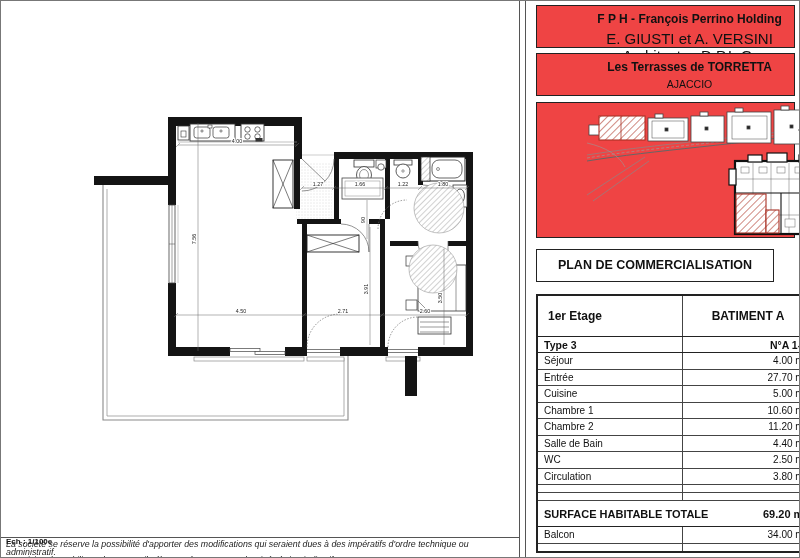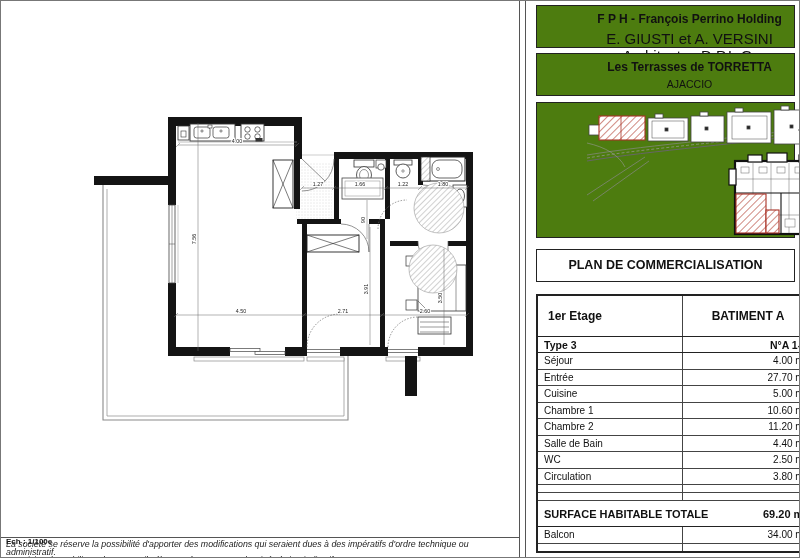--- a/index.html
+++ b/index.html
@@ -1,24 +1,24 @@
 <!DOCTYPE html>
 <html><head>
 <meta charset="utf-8">
 <style>
   html,body{margin:0;padding:0;background:#fff;}
   .page{position:relative;width:798px;height:556px;border:1px solid #777;
         font-family:"Liberation Sans",sans-serif;color:#111;overflow:hidden;background:#fff;}
   .vsep{position:absolute;top:0;bottom:0;width:1px;background:#555;}
   
-  .rbox{position:absolute;left:535px;width:259px;border:1.5px solid #222;background:#4d7c0f;
+  .rbox{position:absolute;left:535px;width:259px;border:1.5px solid #222;background:#ef4444;
         text-align:center;box-sizing:border-box;padding-left:48px;}
   .rbox .l1{font-weight:bold;font-size:12px;margin-top:6px;}
   .rbox .l2{font-size:15px;margin-top:4px;}
-  .titlebox{position:absolute;left:535px;width:259px;border:1.5px solid #222;box-sizing:border-box;
+  .titlebox{position:absolute;left:535px;width:238px;border:1.5px solid #222;box-sizing:border-box;
         text-align:center;font-weight:bold;font-size:12.5px;}
   
   .tablewrap{position:absolute;left:535px;top:293px;}
   table.areas{border-collapse:collapse;width:260px;table-layout:fixed;border:2px solid #222;}
   table.areas td{border:1px solid #444;font-size:10px;padding:0 6px;vertical-align:middle;
         overflow:hidden;white-space:nowrap;}
   td.c1{width:128px;}
   td.c2{width:118px;text-align:right;}
   tr.hdr td{height:40px;font-weight:bold;font-size:12px;border-bottom:1.5px solid #222;}
   tr.hdr td.c1{padding-left:10px;}

